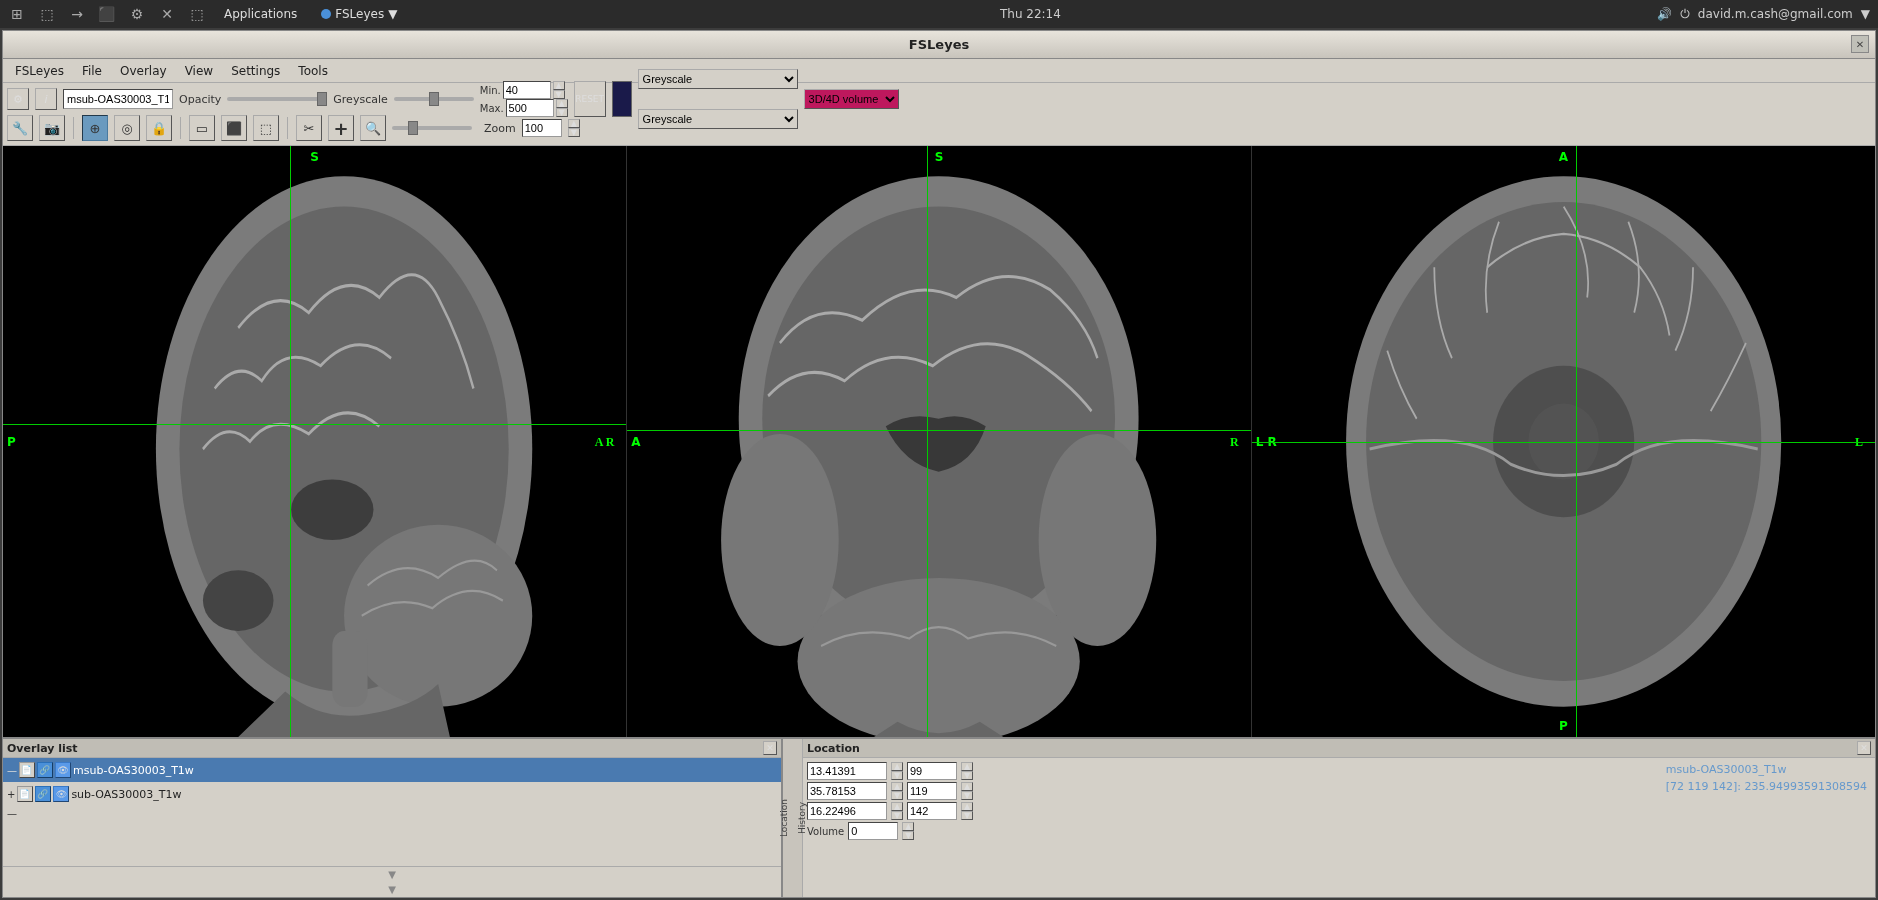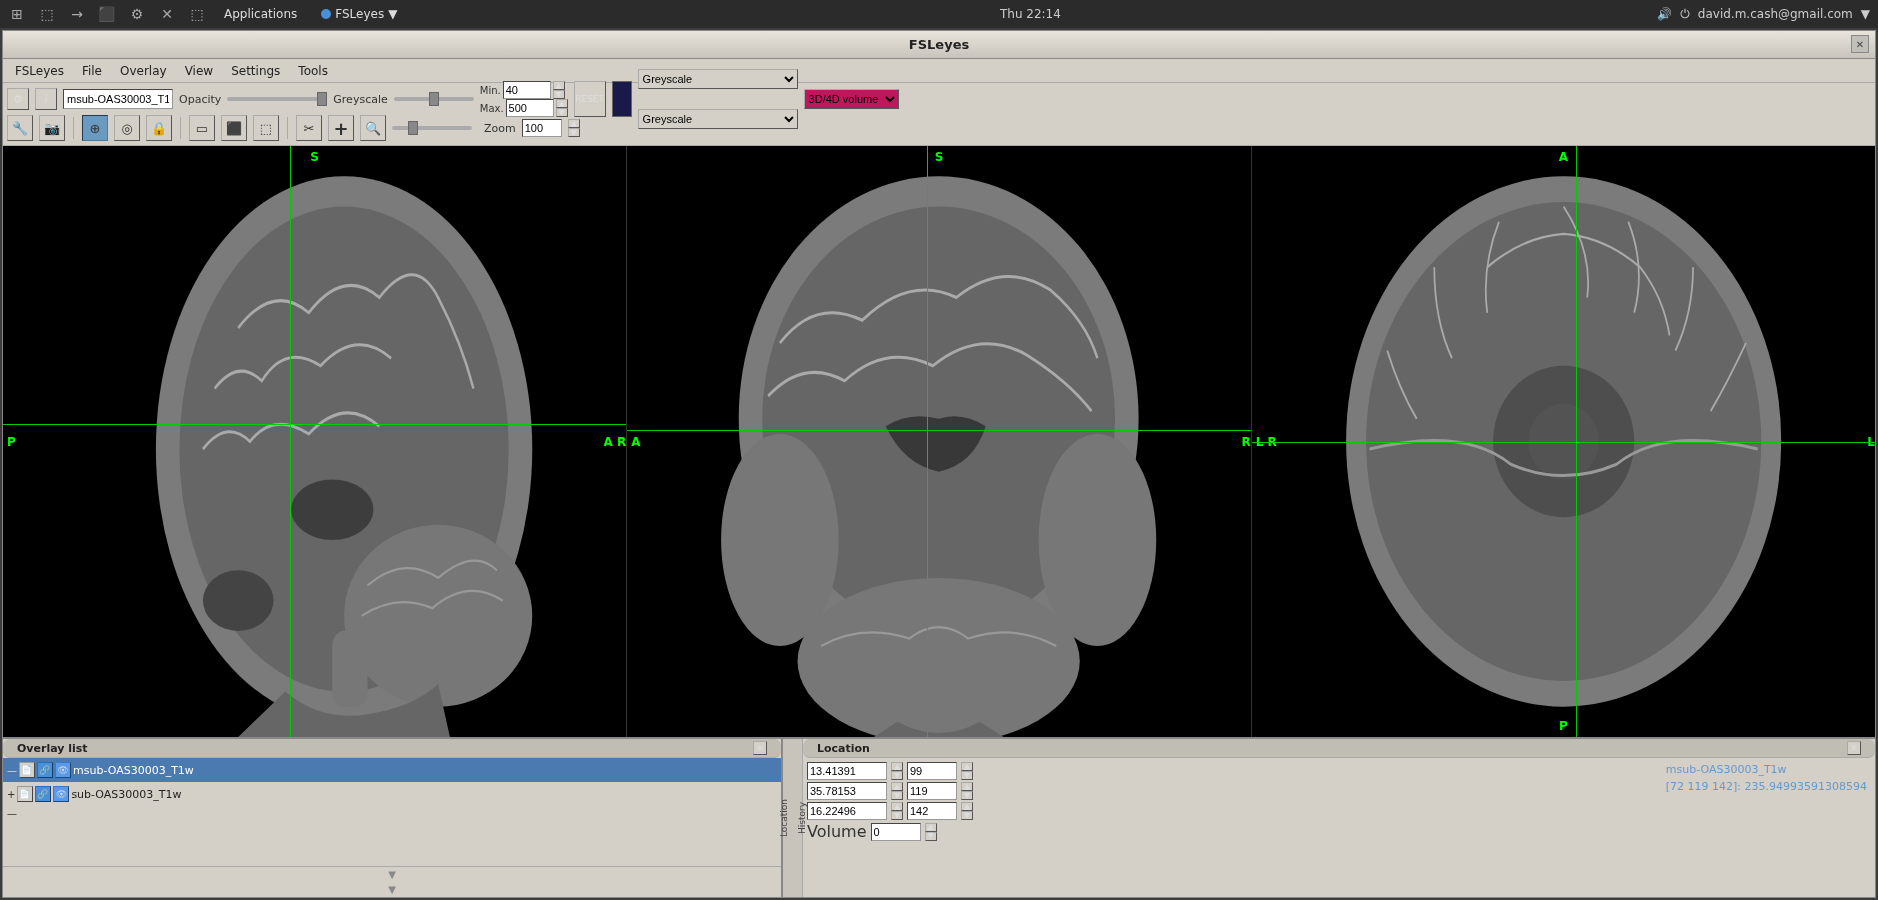--- a/index.html
+++ b/index.html
@@ -58,31 +58,31 @@
     .content-area { display: flex; flex: 1; overflow: hidden; flex-direction: column; }
     .viewers-area { flex: 1; background: #000; display: flex; position: relative; overflow: hidden; }
 
     
     .brain-panel { flex: 1; position: relative; border-right: 1px solid #333; overflow: hidden; }
     .brain-panel:last-child { border-right: none; }
     .orientation-label { position: absolute; color: #00ff00; font-size: 12px; font-weight: bold; }
     .orient-top { top: 4px; left: 50%; transform: translateX(-50%); }
     .orient-bottom { bottom: 4px; left: 50%; transform: translateX(-50%); }
     .orient-left { left: 4px; top: 50%; transform: translateY(-50%); }
-    .orient-right { right: 0; top: 50%; transform: translateY(-50%); }
+    .orient-right { right: 12px; top: 50%; transform: translateY(-50%); font-family: Liberation Serif, serif; }
 
     
     .crosshair-h { position: absolute; height: 1px; background: #00cc00; left: 0; right: 0; }
     .crosshair-v { position: absolute; width: 1px; background: #00cc00; top: 0; bottom: 0; }
 
     
     .bottom-area { display: flex; height: 160px; background: #d4d0c8; border-top: 2px solid #888; }
 
     .overlay-panel { width: 780px; background: #d4d0c8; border-right: 2px solid #888; display: flex; flex-direction: column; }
-    .panel-titlebar { display: flex; align-items: flex-end; justify-content: space-between; background: #c0bdb5; border-bottom: 1px solid #aaa; padding: 2px 14px; border-radius: 7px; }
+    .panel-titlebar { display: flex; align-items: flex-end; justify-content: space-between; background: #c0bdb5; border-bottom: 1px solid #aaa; padding: 2px 4px; }
     .panel-title { font-size: 11px; font-weight: bold; color: #222; }
     .panel-close-btn { width: 14px; height: 14px; background: #d4d0c8; border: 1px outset #aaa; font-size: 9px; display: flex; align-items: center; justify-content: center; cursor: pointer; }
 
     .overlay-list { flex: 1; overflow-y: auto; background: #d4d0c8; }
     .overlay-item { display: flex; align-items: center; gap: 2px; padding: 2px 4px; height: 24px; cursor: pointer; }
     .overlay-item.selected { background: #4a7ab0; }
     .overlay-item.selected .item-name { color: white; }
     .item-name { font-size: 11px; color: #222; }
     .item-icon-btn { width: 16px; height: 16px; background: #d4d0c8; border: 1px outset #999; display: flex; align-items: center; justify-content: center; font-size: 9px; cursor: pointer; }
     .item-icon-btn.blue { background: #4a90d9; border-color: #2a70b9; }
@@ -90,21 +90,21 @@
     .side-label { display: flex; flex-direction: column; align-items: center; justify-content: center; width: 20px; background: #c8c4bc; border-right: 1px solid #aaa; font-size: 9px; color: #444; writing-mode: vertical-rl; text-orientation: mixed; gap: 8px; }
 
     .location-panel { flex: 1; background: #d4d0c8; display: flex; flex-direction: column; }
     .location-content { display: flex; flex: 1; }
     .location-main { flex: 1; padding: 4px; }
     .location-header { font-size: 11px; color: #222; margin-bottom: 4px; }
     .coord-row { display: flex; align-items: center; gap: 4px; margin-bottom: 2px; }
     .coord-input { width: 80px; height: 18px; border: 1px inset #999; background: white; font-size: 11px; padding: 0 2px; }
     .coord-spin { width: 50px; height: 18px; border: 1px inset #999; background: white; font-size: 11px; padding: 0 2px; }
     .volume-row { display: flex; align-items: center; gap: 4px; margin-top: 2px; }
-    .volume-label { font-size: 16px; color: #333; }
+    .volume-label { font-size: 10px; color: #333; }
 
     .location-info { padding: 4px 8px; }
     .info-link { color: #6699cc; font-size: 11px; text-decoration: none; }
     .info-coords { color: #6699cc; font-size: 11px; }
 
     
     input[type=range] { -webkit-appearance: none; height: 4px; background: #aaa; border-radius: 2px; outline: none; }
     input[type=range]::-webkit-slider-thumb { -webkit-appearance: none; width: 10px; height: 14px; background: #888; border: 1px solid #666; cursor: pointer; }
     .minmax-label { font-size: 10px; color: #333; }
     .minmax-row { display: flex; align-items: center; gap: 2px; }

